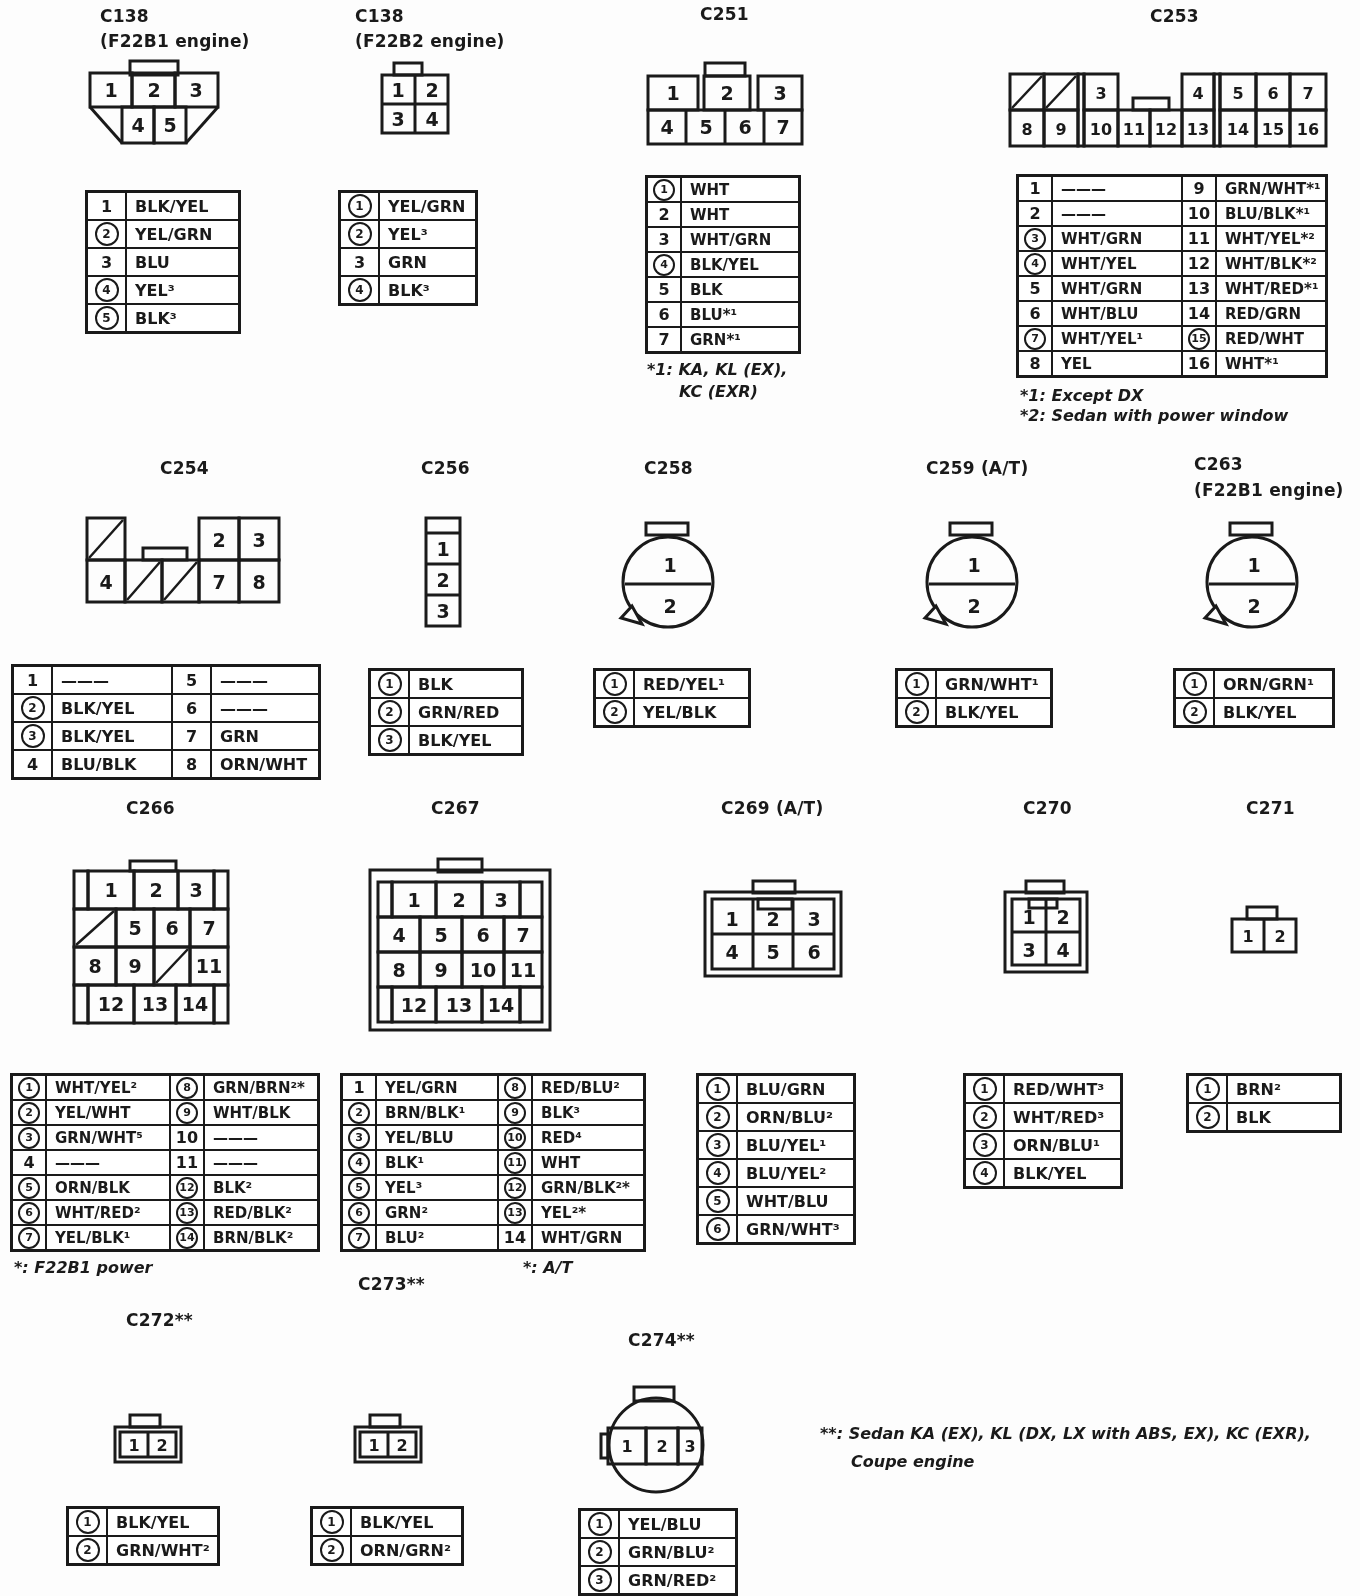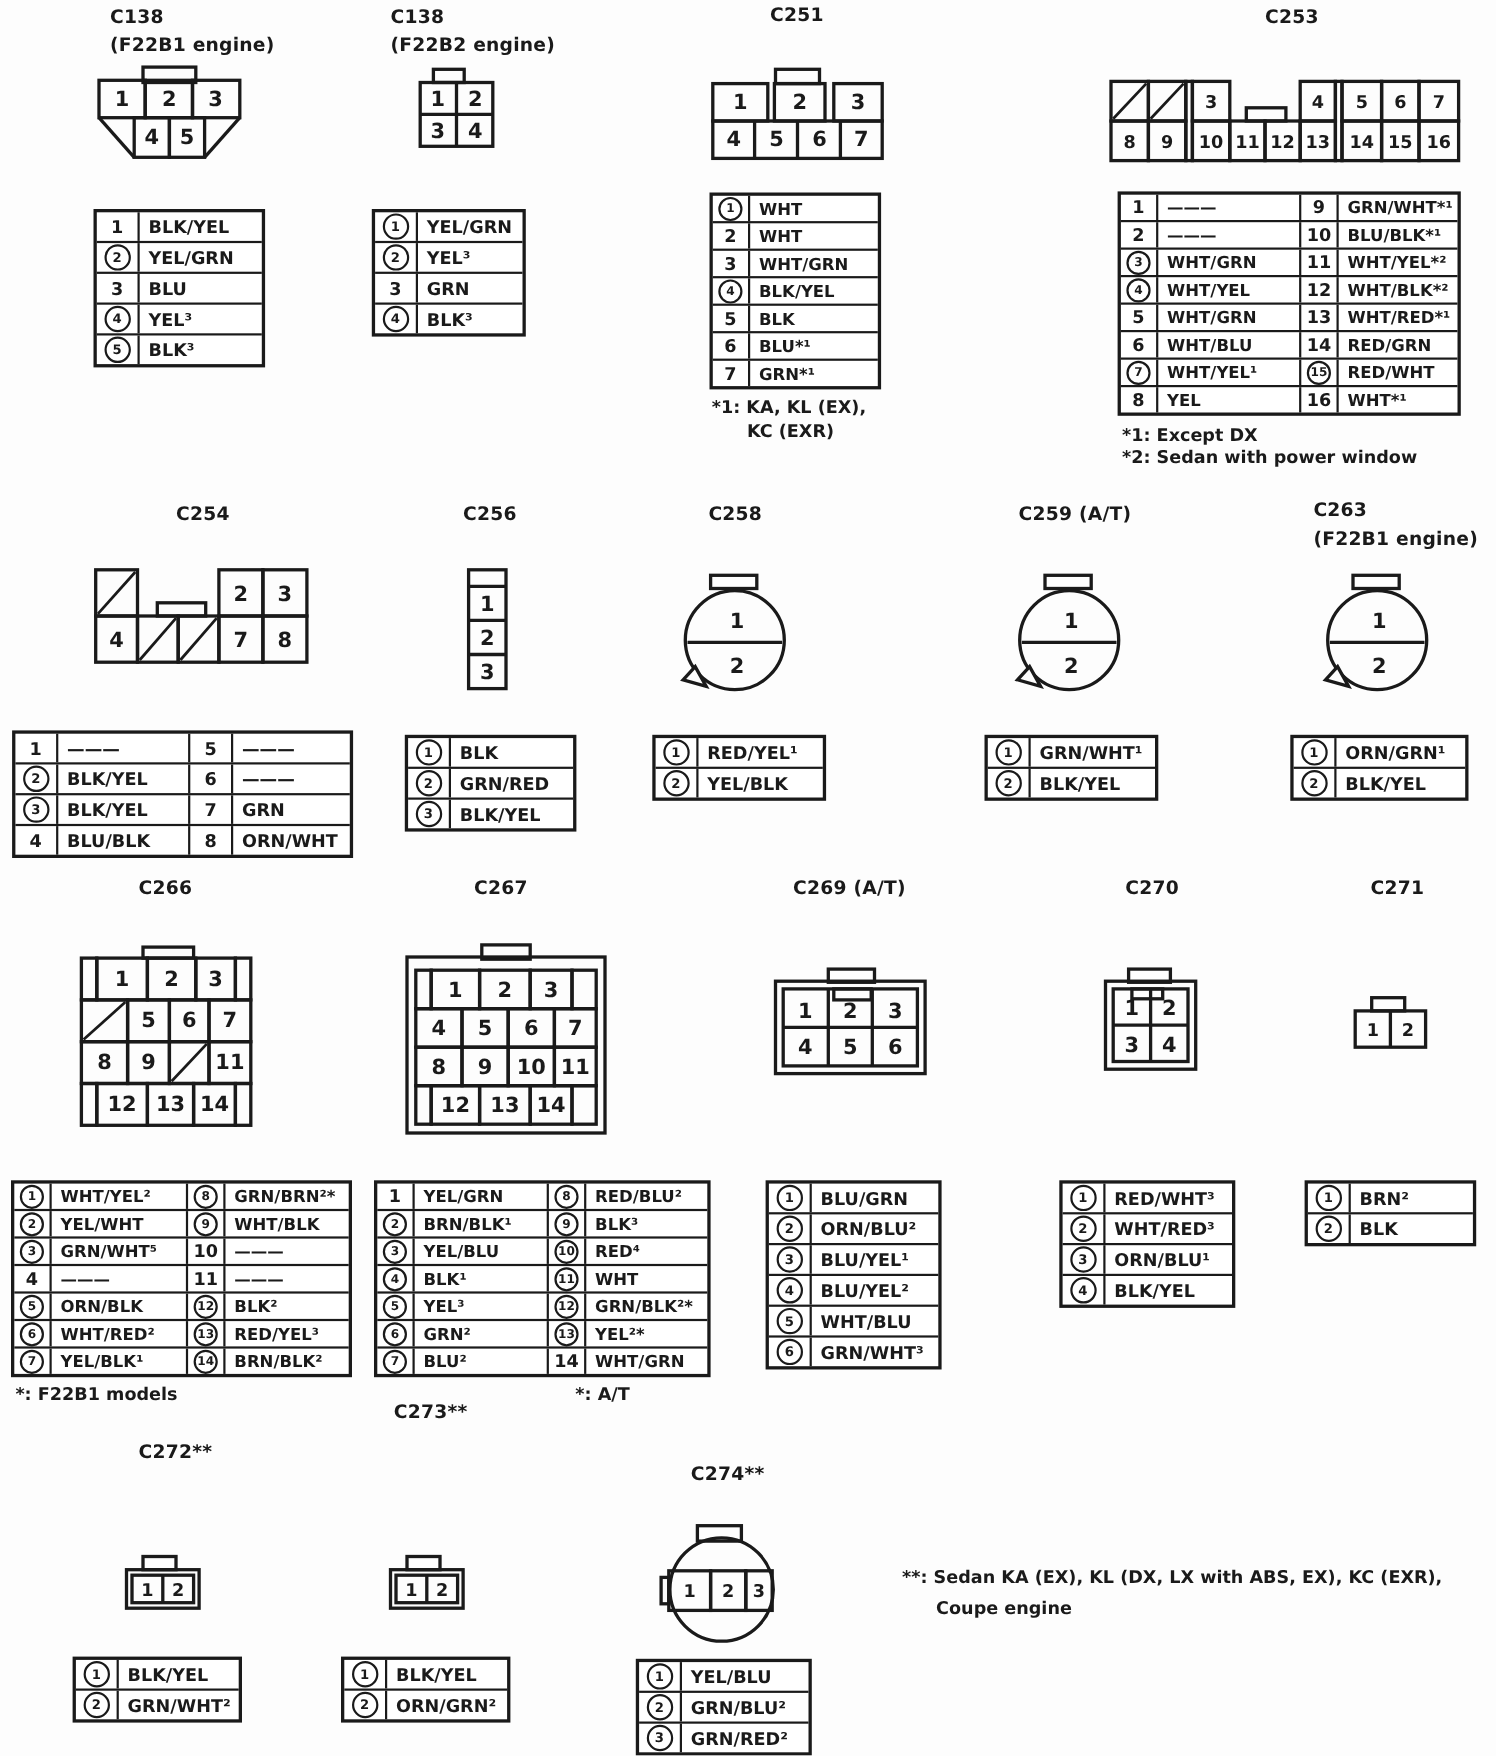--- a/index.html
+++ b/index.html
@@ -1,20 +1,20 @@
 <!DOCTYPE html>
 <html><head>
 <meta charset="utf-8">
 <style>
   html,body{margin:0;padding:0;}
   body{width:1360px;height:1596px;position:relative;background:#fdfdfd;
        font-family:"DejaVu Sans",sans-serif;font-weight:bold;color:#1a1a1a;}
   .abs{position:absolute;}
   .title{font-size:17px;white-space:nowrap;letter-spacing:.2px;}
-  .note{font-size:16px;white-space:nowrap;}
+  .note{font-size:16px;white-space:nowrap;font-style:italic;}
   .tbl{position:absolute;border:3px solid #1a1a1a;background:#fff;}
   .tr{display:flex;align-items:stretch;height:26px;}
   .tr + .tr{border-top:2px solid #1a1a1a;}
   .td{display:flex;align-items:center;font-size:16px;white-space:nowrap;}
   .pin{width:37px;justify-content:center;border-right:2px solid #1a1a1a;flex:none;}
   .val{flex:1;padding-left:8px;}
   .mid{border-right:2px solid #1a1a1a;flex:none;padding-left:8px;}
   .pnum{font-size:16px;}
   .cnum{width:20px;height:20px;border:2px solid #1a1a1a;border-radius:50%;
         display:flex;align-items:center;justify-content:center;font-size:12px;line-height:1;}
@@ -604,34 +604,34 @@
       <div class="td val">BLK²</div>
     </div>
   <div class="tr">
       <div class="td pin">
         <span class="cnum">6</span>
       </div>
       <div class="td val mid" style="width:114px">WHT/RED²</div>
       <div class="td pin">
         <span class="cnum">13</span>
       </div>
-      <div class="td val">RED/YEL³</div>
+      <div class="td val">RED/BLK²</div>
     </div>
   <div class="tr">
       <div class="td pin">
         <span class="cnum">7</span>
       </div>
       <div class="td val mid" style="width:114px">YEL/BLK¹</div>
       <div class="td pin">
         <span class="cnum">14</span>
       </div>
       <div class="td val">BRN/BLK²</div>
     </div>
 </div>
-<div class="abs note" style="left:14px;top:1258px">*: F22B1 models</div>
+<div class="abs note" style="left:14px;top:1258px">*: F22B1 power</div>
 
 <div class="abs title" style="left:431px;top:798px">C267</div>
 <svg class="abs" style="left:368px;top:856px" width="184" height="178" viewBox="0 0 184 178">
   <g class="geo">
     <rect x="70" y="3" width="44" height="13"></rect>
     <rect x="2" y="14" width="180" height="160"></rect>
     <rect x="10" y="26" width="14" height="35"></rect>
       <rect x="24" y="26" width="44" height="35"></rect>
       <rect x="68" y="26" width="46" height="35"></rect>
       <rect x="114" y="26" width="38" height="35"></rect>

